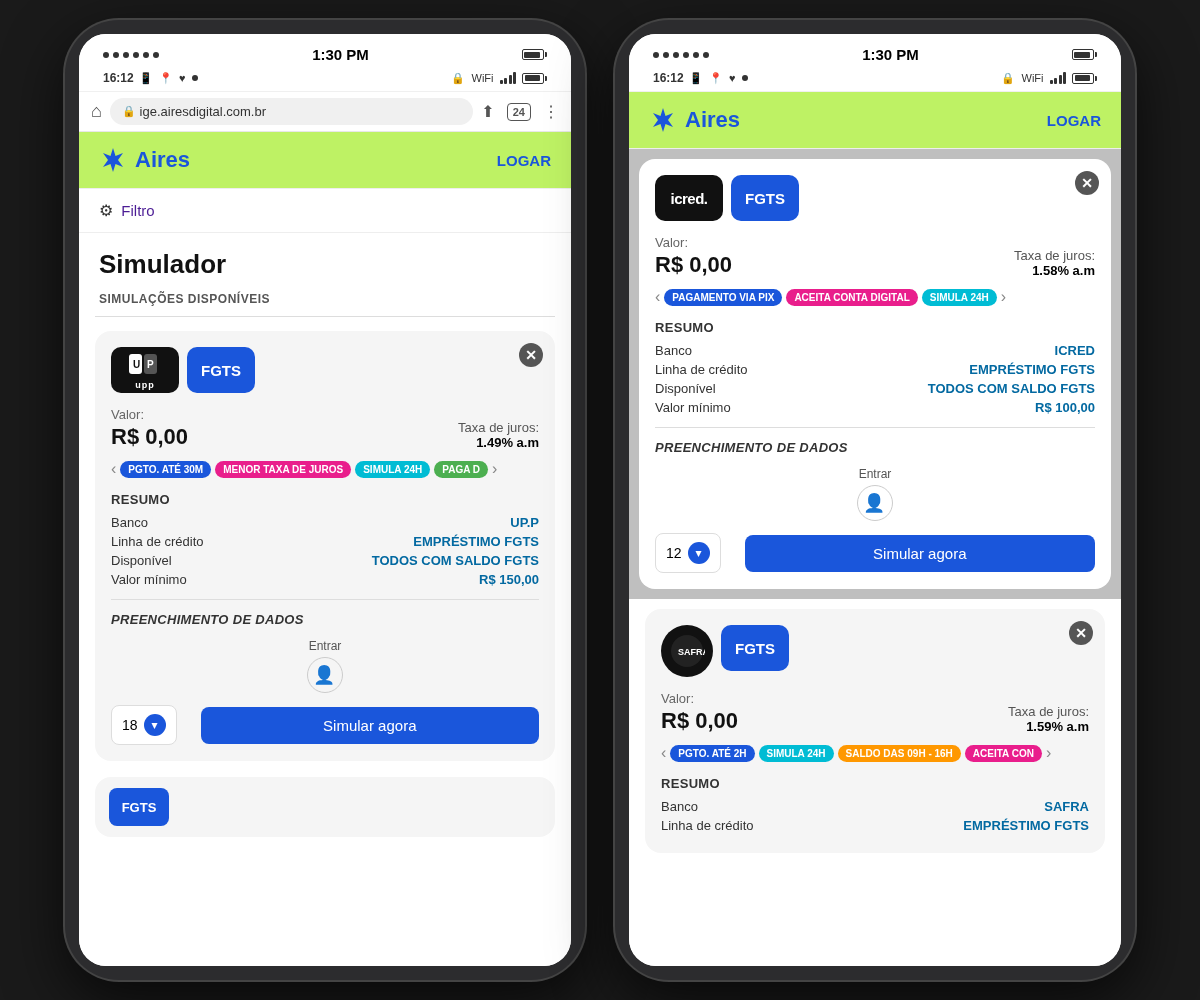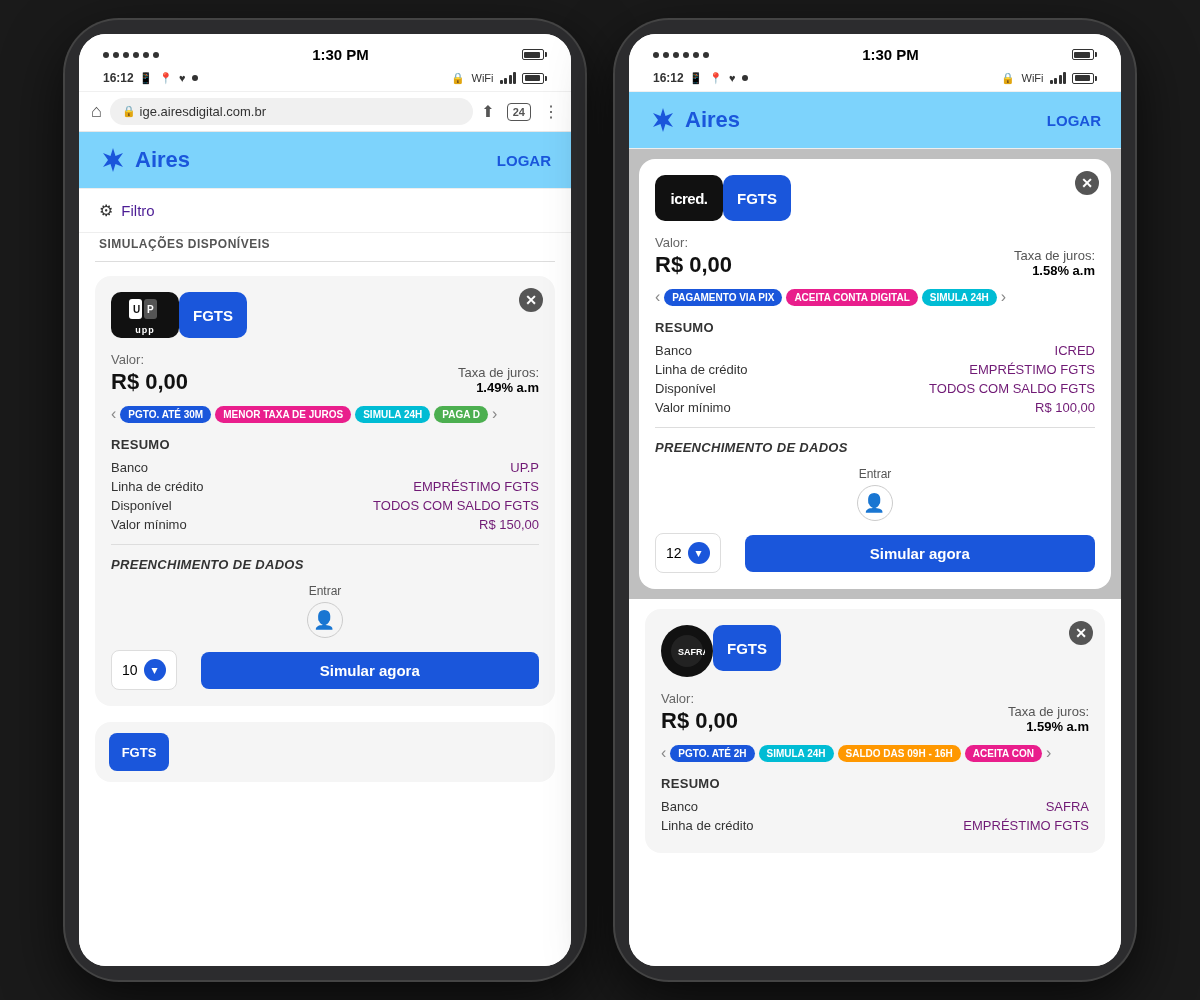--- a/index.html
+++ b/index.html
@@ -111,21 +111,21 @@
       flex: 1;
       overflow-y: auto;
       background: #fff;
     }
 
     .app-header {
       display: flex;
       justify-content: space-between;
       align-items: center;
       padding: 14px 20px;
-      background: #7dd3fc;
+      background: #bef264;
       border-bottom: 1px solid #eee;
     }
 
     .aires-logo {
       display: flex;
       align-items: center;
       gap: 8px;
       color: #1a56db;
       font-size: 22px;
       font-weight: 800;
@@ -172,21 +172,21 @@
     .simulation-card {
       background: #f5f5f5;
       border-radius: 16px;
       margin: 0 16px 16px;
       padding: 16px;
       position: relative;
     }
 
     .card-logos {
       display: flex;
-      gap: 0;
+      gap: 8px;
       margin-bottom: 14px;
     }
 
     .bank-logo {
       width: 68px;
       height: 46px;
       border-radius: 10px;
       display: flex;
       align-items: center;
       justify-content: center;
@@ -290,21 +290,21 @@
     }
 
     .resumo-row {
       display: flex;
       justify-content: space-between;
       font-size: 13px;
       color: #333;
       margin-bottom: 4px;
     }
 
-    .resumo-value { font-weight: 400; color: #701a75; }
+    .resumo-value { font-weight: 700; color: #0369a1; }
 
     .divider { border: none; border-top: 1px solid #ddd; margin: 12px 0; }
 
     .preench-title {
       font-size: 13px;
       font-weight: 800;
       color: #333;
       margin-bottom: 12px;
       letter-spacing: 0.3px;
       font-style: italic;
@@ -360,21 +360,21 @@
     }
 
     .simular-btn {
       flex: 1;
       background: #1a56db;
       color: #fff;
       border: none;
       border-radius: 8px;
       padding: 10px;
       font-size: 15px;
-      font-weight: 700;
+      font-weight: 400;
       cursor: pointer;
     }
 
     
     .phone-right .app-content {
       position: relative;
     }
 
     .modal-card {
       background: #fff;
@@ -469,20 +469,21 @@
           <span>Aires</span>
         </div>
         <span class="logar-btn">LOGAR</span>
       </div>
 
       <div class="filter-bar">
         <span class="filter-icon">⚙</span>
         <span class="filter-text">Filtro</span>
       </div>
 
+      <div class="page-title">Simulador</div>
 
       <div class="section-label">SIMULAÇÕES DISPONÍVEIS</div>
 
       <hr style="border:none;border-top:1px solid #ddd;margin:0 16px 14px;">
 
       <div class="simulation-card">
 
         <div class="close-btn">✕</div>
 
         <div class="card-logos">
@@ -543,21 +544,21 @@
         <hr class="divider">
 
         <div class="preench-title">PREENCHIMENTO DE DADOS</div>
         <div class="entrar-section">
           <span class="entrar-label">Entrar</span>
           <div class="user-icon-circle">👤</div>
         </div>
 
         <div class="bottom-row">
           <div class="parcelas-select">
-            <span>10</span>
+            <span>18</span>
             <div class="dropdown-arrow">▾</div>
           </div>
           <button class="simular-btn">Simular agora</button>
         </div>
       </div>
 
       <div style="height:60px;background:#f5f5f5;border-radius:16px;margin:0 16px 16px;display:flex;align-items:center;padding:14px;">
         <div style="width:60px;height:38px;border-radius:8px;background:#1a56db;display:flex;align-items:center;justify-content:center;color:#fff;font-weight:800;font-size:13px;">FGTS</div>
       </div>
     </div>

